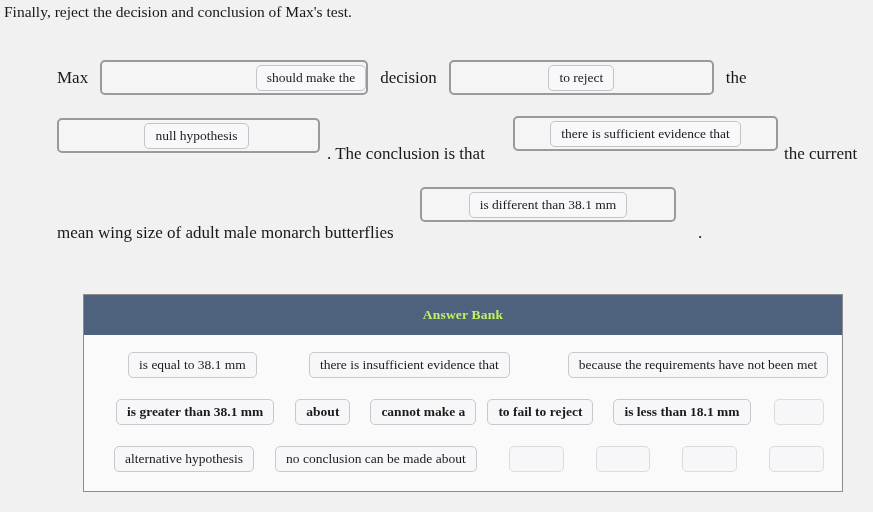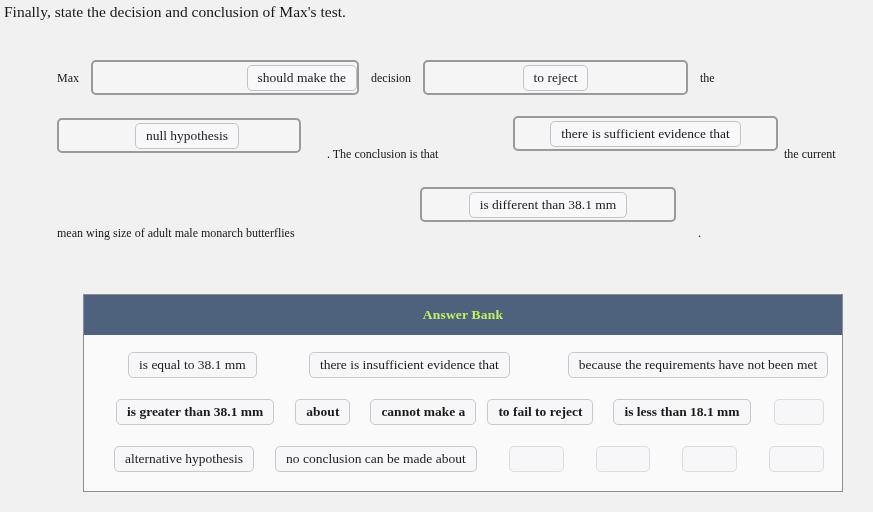--- a/index.html
+++ b/index.html
@@ -32,21 +32,21 @@
     position: absolute;
     left: 0;
     top: 48px;
     width: 873px;
   }
   .srow {
     position: absolute;
     white-space: nowrap;
   }
   .txt {
-    font-size: 12px;
+    font-size: 17px;
     line-height: 20px;
     color: #181818;
     display: inline-block;
     vertical-align: middle;
   }
 
   
   .dropzone {
     display: inline-flex;
     align-items: center;
@@ -118,38 +118,38 @@
     align-items: center;
     height: 36px;
     padding: 0 18px;
     box-sizing: border-box;
   }
   .bank-row .tile { margin-right: 0; }
 </style>
 </head>
 <body>
 
-<div class="prompt">Finally, state the decision and conclusion of Max's test.</div>
+<div class="prompt">Finally, reject the decision and conclusion of Max's test.</div>
 
 <div class="sentence">
 
   <div class="srow" style="left:57px; top:12px;">
     <span class="txt">Max</span>
     <span class="dropzone" style="width:268px; margin:0 8px;justify-content:flex-end;">
       <span class="tile placed">should make the</span>
     </span>
     <span class="txt">decision</span>
     <span class="dropzone" style="width:265px; margin:0 8px;">
       <span class="tile placed">to reject</span>
     </span>
     <span class="txt">the</span>
   </div>
 
   <div class="srow" style="left:57px; top:70px;">
-    <span class="dropzone" style="width:244px;padding-left:16px;">
+    <span class="dropzone" style="width:263px;padding-left:16px;">
       <span class="tile placed">null hypothesis</span>
     </span>
   </div>
   <div class="srow" style="left:327px; top:96px;">
     <span class="txt">. The conclusion is that</span>
   </div>
   <div class="srow" style="left:513px; top:68px;">
     <span class="dropzone" style="width:265px;">
       <span class="tile placed">there is sufficient evidence that</span>
     </span>

